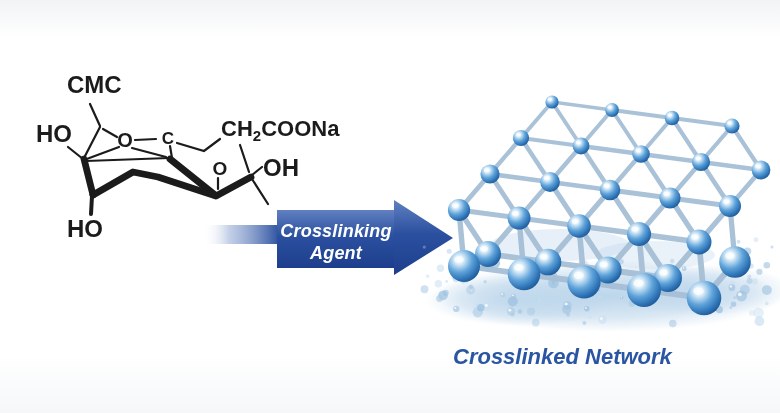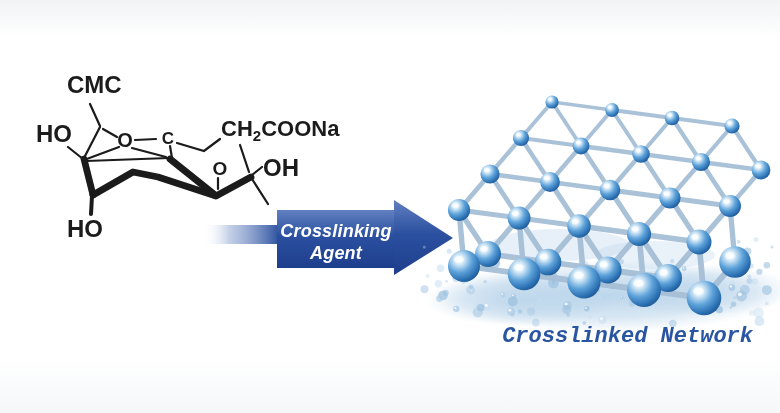--- a/index.html
+++ b/index.html
@@ -5,22 +5,22 @@
   html,body{margin:0;padding:0;background:#dfe3e8;}
   .stage{
     position:relative;width:780px;height:413px;overflow:hidden;
     background:linear-gradient(180deg,#f1f3f5 0%,#ffffff 9%,#ffffff 86%,#f5f7f9 100%);
     font-family:"Liberation Sans",sans-serif;
   }
   .layer{position:absolute;inset:0;width:780px;height:413px;}
   .chem-text{font-family:"Liberation Sans",sans-serif;font-weight:600;}
   .arrow-text{font-family:"Liberation Sans",sans-serif;font-weight:bold;font-style:italic;letter-spacing:.2px;}
   .caption{
-    position:absolute;left:453px;top:324px;width:300px;text-align:right;
-    font-size:22px;font-weight:bold;font-style:italic;color:#27549e;font-family:Liberation Mono, monospace;
+    position:absolute;left:453px;top:344px;width:300px;text-align:left;
+    font-size:22px;font-weight:bold;font-style:italic;color:#27549e;
   }
 </style>
 </head>
 <body>
 
 <div class="stage">
 
   <svg class="layer" viewBox="0 0 780 413">
     <rect x="203" y="225" width="75" height="19" fill="url(#tailG)"></rect>
     <rect x="277" y="210" width="118" height="58" fill="url(#bodyG)"></rect>

